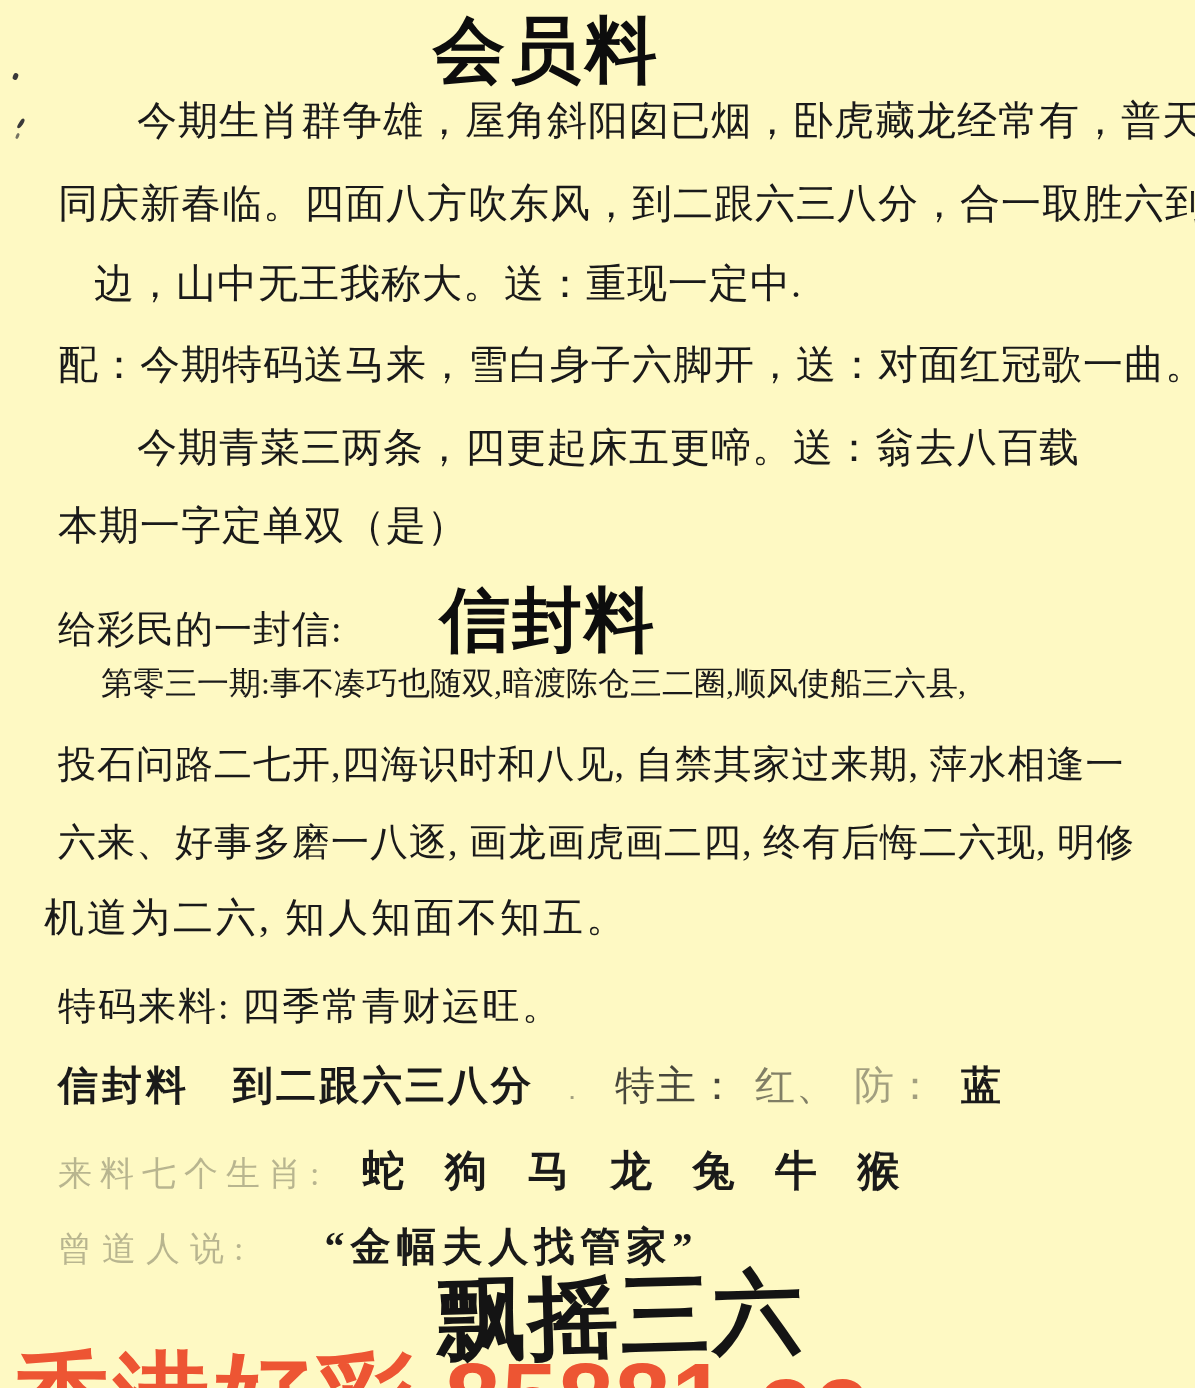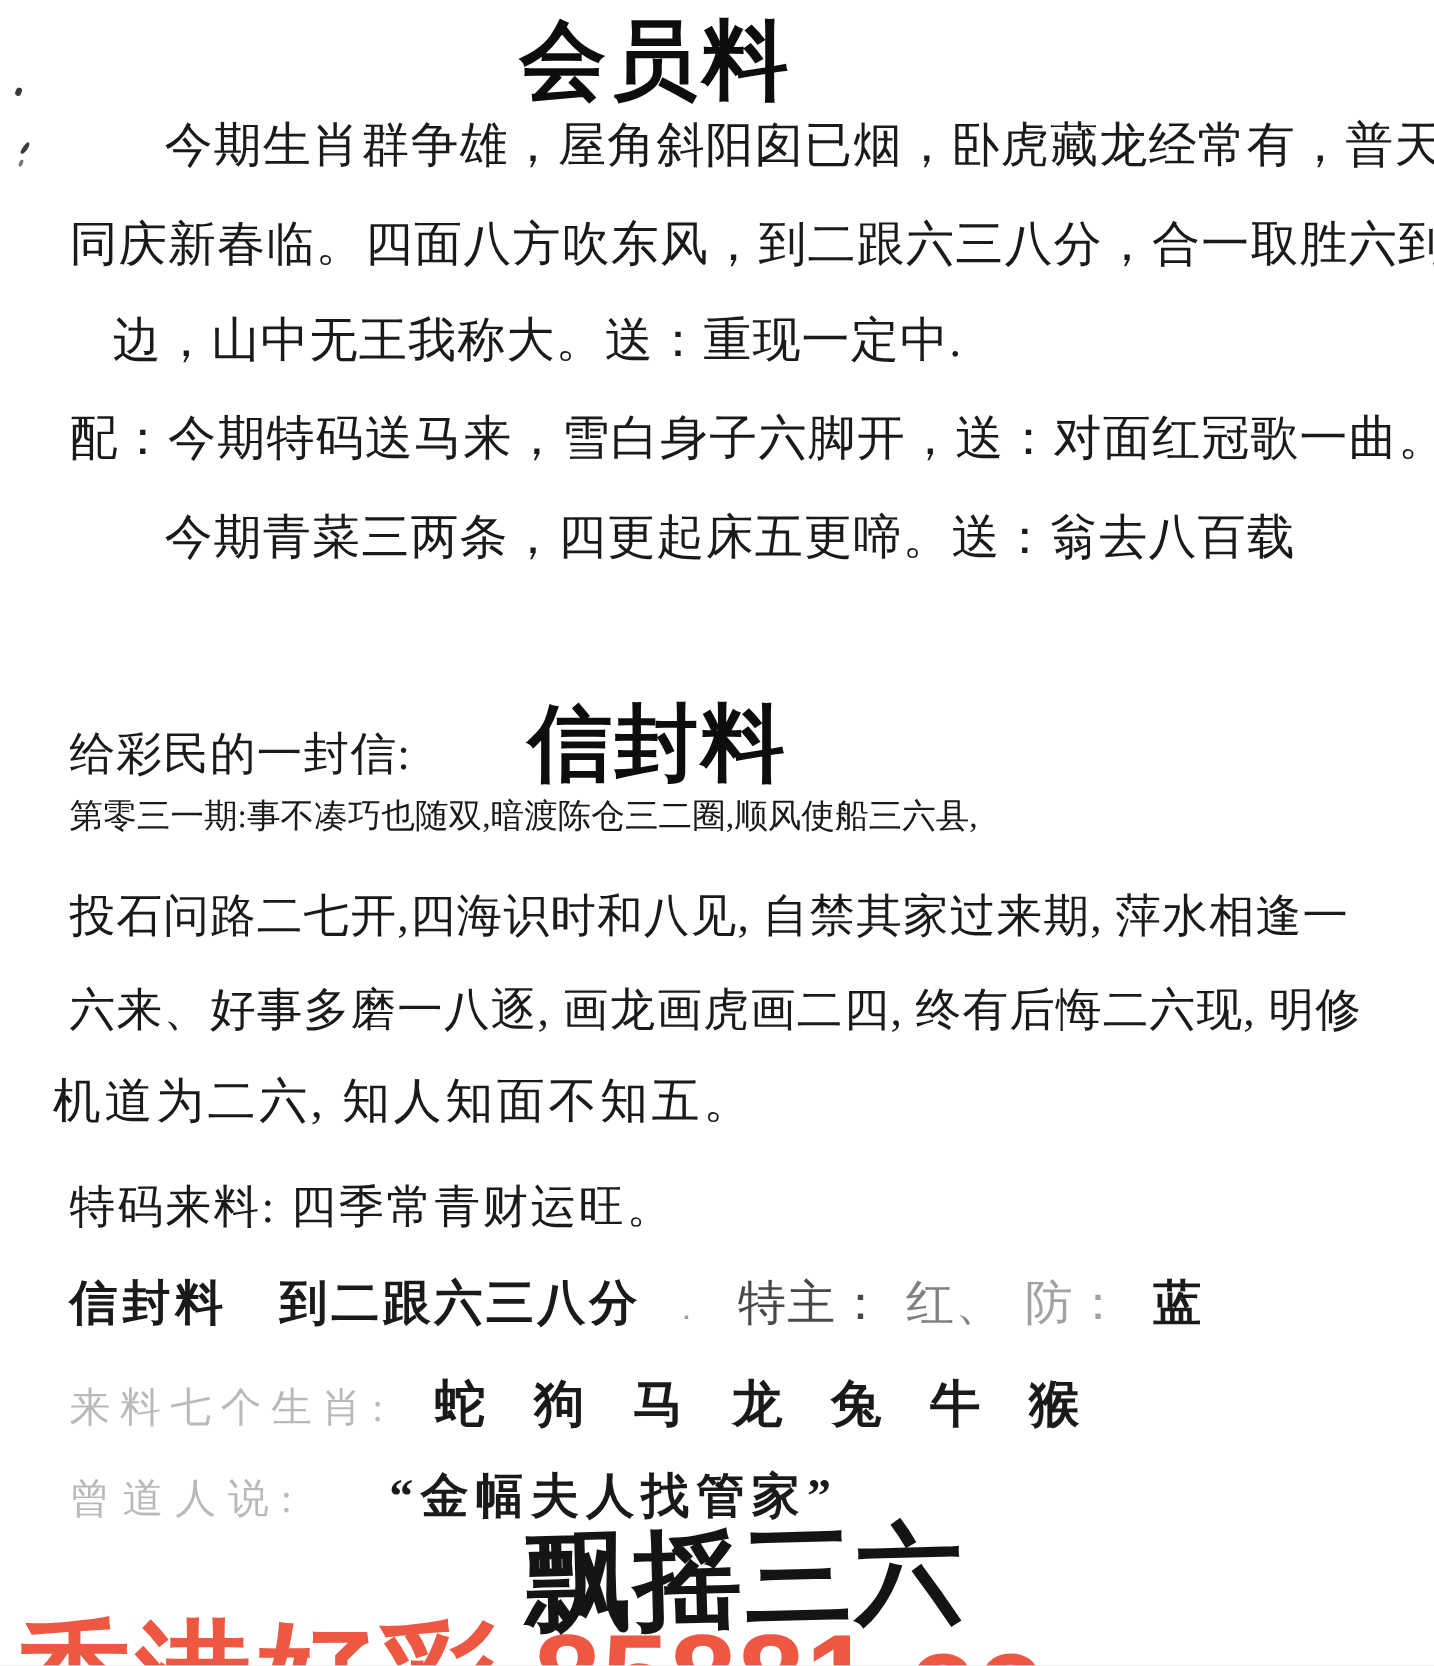--- a/index.html
+++ b/index.html
@@ -1,34 +1,34 @@
 <!DOCTYPE html>
 <html><head>
 <meta charset="utf-8">
 <style>
   html,body{margin:0;padding:0;background:#e8e8e8;}
   .page{
     position:relative;
     width:1195px;height:1388px;
     margin:0 auto;
-    background:#ffffff;
+    background:#fef9c3;
     overflow:hidden;
     font-family:"Liberation Serif","DejaVu Serif",serif;
     color:#161616;
     text-align:center;
   }
   .line{
     position:absolute;
     white-space:nowrap;
     font-size:40px;
     line-height:1.15;
     letter-spacing:1px;
     color:#1a1a1a;
   }
-  .tight{font-size:28px;letter-spacing:0;}
+  .tight{font-size:32px;letter-spacing:0;margin-left:43px;}
   .b{font-weight:700;}
   .doc-title{
     position:absolute;
     font-size:72px;
     font-weight:700;
     letter-spacing:4px;
     line-height:1.05;
     color:#0d0d0d;
   }
   .seg{display:inline-block;}
@@ -74,20 +74,21 @@
   <div class="speck speck-2"></div>
   <div class="speck speck-3"></div>
 
   <div class="doc-title" style="left:433px;top:14px;">会员料</div>
 
   <div class="line" style="left:137px;top:98px;">今期生肖群争雄，屋角斜阳囱已烟，卧虎藏龙经常有，普天</div>
   <div class="line" style="left:58px;top:181px;">同庆新春临。四面八方吹东风，到二跟六三八分，合一取胜六到</div>
   <div class="line" style="left:58px;top:261px;margin-left:36px;">边，山中无王我称大。送：重现一定中.</div>
   <div class="line" style="left:58px;top:342px;">配：今期特码送马来，雪白身子六脚开，送：对面红冠歌一曲。</div>
   <div class="line" style="left:137px;top:425px;">今期青菜三两条，四更起床五更啼。送：翁去八百载</div>
+  <div class="line" style="left:58px;top:503px;">本期一字定单双（是）</div>
 
   <div class="line" style="left:58px;top:608px;font-size:38px;">给彩民的一封信:</div>
   <div class="doc-title" style="left:440px;top:584px;font-size:70px;letter-spacing:2px;">信封料</div>
 
   <div class="line tight" style="left:58px;top:665px;">第零三一期:事不凑巧也随双,暗渡陈仓三二圈,顺风使船三六县,</div>
   <div class="line" style="left:58px;top:743px;font-size:38px;">投石问路二七开,四海识时和八见, 自禁其家过来期, 萍水相逢一</div>
   <div class="line" style="left:58px;top:821px;font-size:38px;">六来、好事多磨一八逐, 画龙画虎画二四, 终有后悔二六现, 明修</div>
   <div class="line" style="left:44px;top:895px;letter-spacing:3px;">机道为二六, 知人知面不知五。</div>
   <div class="line" style="left:58px;top:985px;font-size:38px;letter-spacing:2px;">特码来料: 四季常青财运旺。</div>
 

